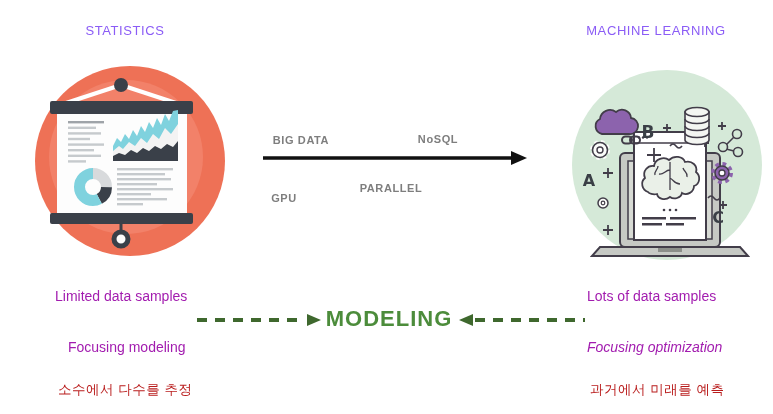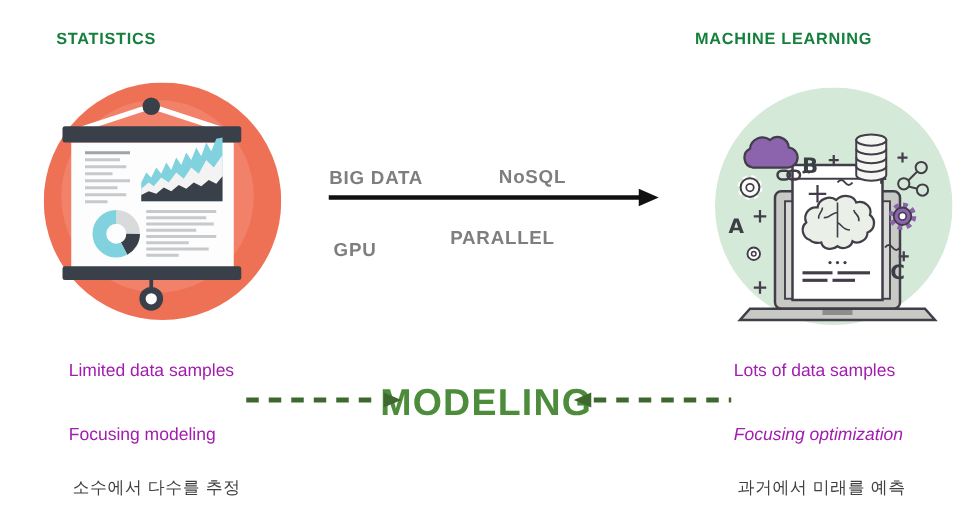--- a/index.html
+++ b/index.html
@@ -1,25 +1,25 @@
 <!DOCTYPE html>
 <html><head>
 <meta charset="utf-8">
 <style>
   html,body{margin:0;padding:0;background:#fff;}
   .canvas{position:relative;width:773px;height:414px;background:#ffffff;overflow:hidden;
           font-family:"Liberation Sans","DejaVu Sans",sans-serif;}
   .abs{position:absolute;}
-  .title{font-size:13px;font-weight:bold;color:#15803d;letter-spacing:.6px;}
-  .arrow-label{font-size:15px;font-weight:bold;color:#7e7e7e;letter-spacing:.6px;text-align:center;
+  .title{font-size:13px;font-weight:normal;color:#8b5cf6;letter-spacing:.6px;text-align:center;}
+  .arrow-label{font-size:11px;font-weight:bold;color:#7e7e7e;letter-spacing:.6px;text-align:center;
                transform:translateX(-50%);white-space:nowrap;}
-  .modeling{font-size:30px;font-weight:bold;color:#4c8c3b;letter-spacing:1px;text-align:center;
+  .modeling{font-size:22px;font-weight:bold;color:#4c8c3b;letter-spacing:1px;text-align:center;
             transform:translateX(-50%);white-space:nowrap;}
   .note{font-size:14px;color:#a21caf;line-height:17px;white-space:pre-line;}
-  .korean{font-size:13.5px;color:#404040;letter-spacing:.5px;}
+  .korean{font-size:13.5px;color:#b91c1c;letter-spacing:.5px;}
   svg text{font-family:"DejaVu Sans","Liberation Sans",sans-serif;}
 </style>
 </head>
 <body>
 
 <div class="canvas">
 
   <div class="abs title" style="left:45px;top:23px;width:160px;">STATISTICS</div>
   <div class="abs title" style="left:556px;top:23px;width:200px;">MACHINE LEARNING</div>
 
@@ -142,42 +142,42 @@
     </g>
     <g fill="none" stroke="#423d49" stroke-width="2">
       <rect x="50" y="66.5" width="10" height="7" rx="3.5"></rect>
       <rect x="58" y="66.5" width="10" height="7" rx="3.5"></rect>
     </g>
     <text x="17" y="116" font-size="16" font-weight="bold" fill="#3a3f46" text-anchor="middle">A</text>
     <text x="146" y="153" font-size="16" font-weight="bold" fill="#3a3f46" text-anchor="middle">C</text>
   </svg>
 
   <div class="abs arrow-label" style="left:301px;top:134px;">BIG DATA</div>
-  <div class="abs arrow-label" style="left:426px;top:133px;">NoSQL</div>
+  <div class="abs arrow-label" style="left:438px;top:133px;">NoSQL</div>
   <div class="abs arrow-label" style="left:284px;top:192px;">GPU</div>
-  <div class="abs arrow-label" style="left:402px;top:182px;">PARALLEL</div>
+  <div class="abs arrow-label" style="left:391px;top:182px;">PARALLEL</div>
 
   <svg class="abs" style="left:255px;top:148px;" width="280" height="20" viewBox="0 0 280 20">
     <line x1="8" y1="10" x2="258" y2="10" stroke="#111111" stroke-width="3.5"></line>
     <polygon points="256,3 272,10 256,17" fill="#111111"></polygon>
   </svg>
 
   <div class="abs modeling" style="left:389px;top:306px;">MODELING</div>
 
   <svg class="abs" style="left:193px;top:310px;" width="135" height="20" viewBox="0 0 135 20">
     <line x1="4" y1="10" x2="112" y2="10" stroke="#3f682e" stroke-width="4" stroke-dasharray="10 8"></line>
     <polygon points="114,4 128,10 114,16" fill="#3f682e"></polygon>
   </svg>
   <svg class="abs" style="left:452px;top:310px;" width="135" height="20" viewBox="0 0 135 20">
     <polygon points="21,4 7,10 21,16" fill="#3f682e"></polygon>
     <line x1="23" y1="10" x2="133" y2="10" stroke="#3f682e" stroke-width="4" stroke-dasharray="10 8"></line>
   </svg>
 
   <div class="abs note" style="left:55px;top:288px;">Limited data samples</div>
-  <div class="abs note" style="left:55px;top:322px;">
+  <div class="abs note" style="left:68px;top:322px;">
     <div>Focusing modeling</div>
   </div>
   <div class="abs korean" style="left:58px;top:381px;">소수에서 다수를 추정</div>
 
   <div class="abs note" style="left:587px;top:288px;">Lots of data samples</div>
   <div class="abs note" style="left:587px;top:322px;font-style:italic;">
     <div>Focusing optimization</div>
   </div>
   <div class="abs korean" style="left:590px;top:381px;">과거에서 미래를 예측</div>
 

